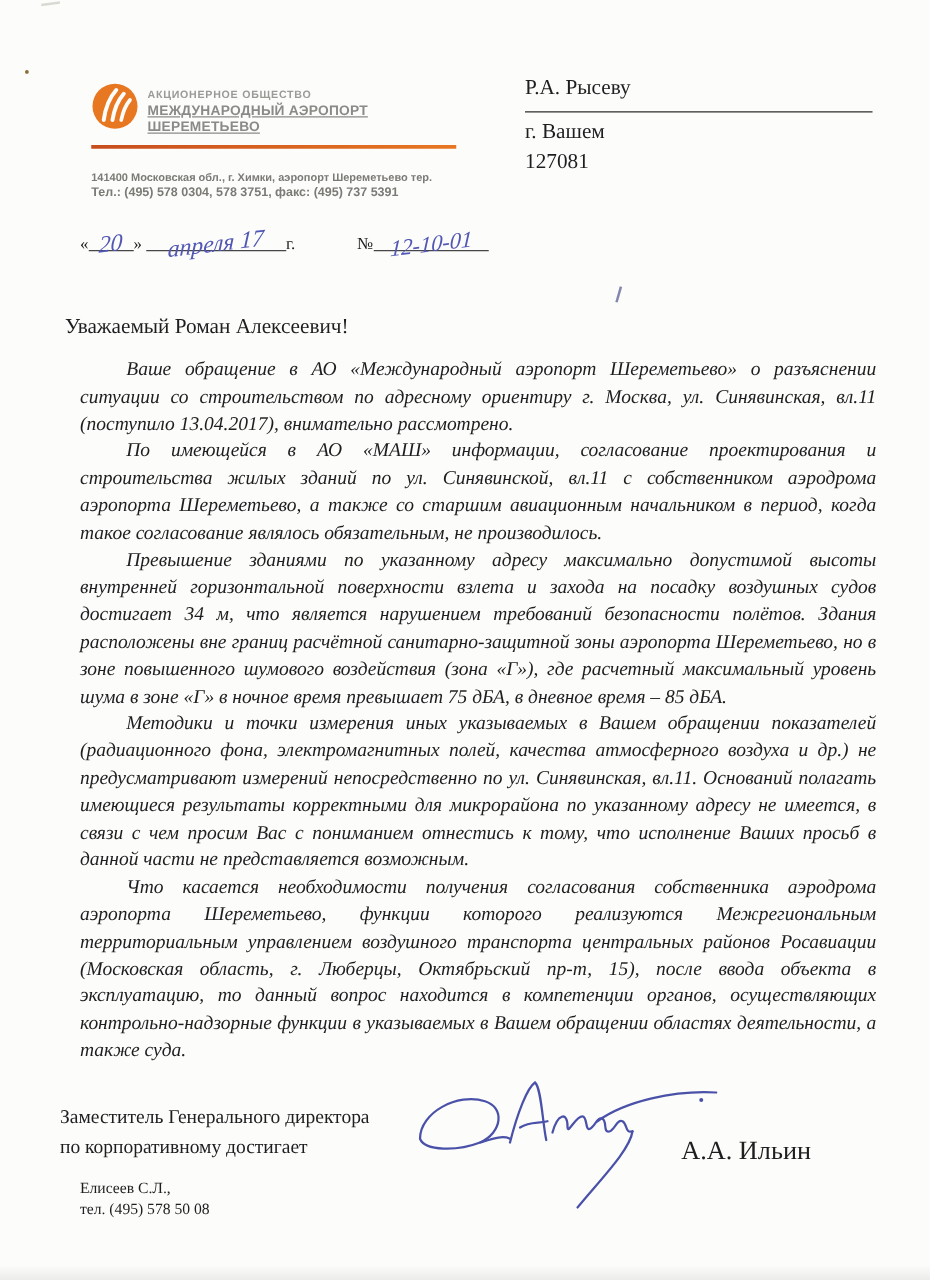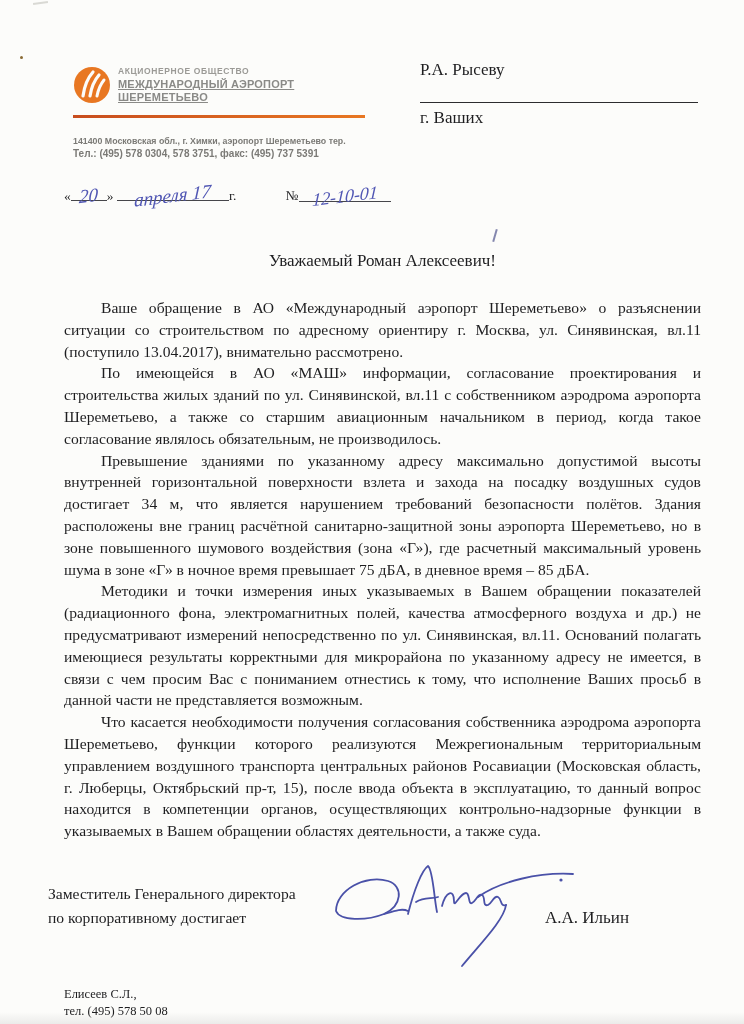--- a/index.html
+++ b/index.html
@@ -12,31 +12,31 @@
     color:#1e1e20;
     overflow:hidden;
   }
   .page::after{
     content:"";position:absolute;left:0;right:0;bottom:0;height:12px;
     background:linear-gradient(to bottom, rgba(0,0,0,0), rgba(90,90,90,0.10));
     pointer-events:none;
   }
   
   .letterhead{position:absolute;left:73px;top:66px;width:292px;font-family:"Liberation Sans",sans-serif;}
-  .lh-row{display:flex;align-items:flex-start;gap:7px;}
+  .lh-row{display:flex;align-items:flex-end;gap:7px;}
   .lh-logo{flex:0 0 auto;}
   .lh-names{line-height:1.2;}
   .lh-type{font-size:8.5px;letter-spacing:0.6px;color:#9b9a96;font-weight:bold;}
   .lh-name{font-size:11px;letter-spacing:0.2px;color:#8a8a87;font-weight:bold;margin-top:2px;text-decoration:underline;}
   .lh-rule{margin-top:7px;height:2.6px;background:linear-gradient(to right,#c84d1e,#e87722);}
   .lh-addr{margin-top:18px;font-size:8.8px;color:#7b7a76;font-weight:bold;line-height:1.3;}
   .lh-phone{font-size:10px;color:#7b7a76;font-weight:bold;line-height:1.3;}
   
   .recipient{position:absolute;left:420px;top:58px;width:278px;font-size:17px;line-height:24px;}
-  .recipient-name{border-bottom:1.6px solid #2c2c2e;padding-bottom:20px;margin-bottom:3px;}
+  .recipient-name{border-bottom:1.6px solid #2c2c2e;padding-bottom:7px;margin-bottom:3px;}
   
   .dateline{position:absolute;left:64px;top:183px;width:420px;font-size:13.5px;white-space:nowrap;}
   .blank{display:inline-block;border-bottom:1.3px solid #46464a;height:17px;text-align:center;vertical-align:baseline;}
   .blank.day{width:36px;}
   .blank.month{width:112px;}
   .blank.num{width:92px;}
   .hand{
     display:inline-block;
     font-family:"Liberation Serif",serif;font-style:italic;
     color:#5157b4;font-size:19px;
@@ -44,29 +44,29 @@
     position:relative;top:2px;
     white-space:nowrap;
   }
   .blank.num .hand{font-size:18px;}
   .no-group{margin-left:46px;}
   
   .pen-mark{position:absolute;left:494px;top:229px;width:1.6px;height:13px;background:#8487ae;transform:rotate(16deg);}
   .smudge{position:absolute;left:33px;top:2px;width:15px;height:2px;background:#d9d9d4;transform:rotate(-8deg);}
   .speck{position:absolute;left:20px;top:56px;width:3px;height:3px;background:#8a6b35;border-radius:50%;}
   
-  .salutation{position:absolute;left:64px;top:251px;width:637px;text-align:center;font-size:17px;}
-  .body-text{position:absolute;left:64px;top:297px;width:637px;font-size:15.6px;line-height:21.8px;text-align:justify;}
+  .salutation{position:absolute;left:52px;top:251px;width:637px;text-align:left;font-size:17px;}
+  .body-text{position:absolute;left:64px;top:285px;width:637px;font-size:15.6px;line-height:21.8px;text-align:justify;font-style:italic;}
   .body-text p{margin:0;text-indent:37px;}
   
   .sig-title{position:absolute;left:48px;top:882px;font-size:15.6px;line-height:24px;}
   .signature-svg{position:absolute;left:328px;top:856px;}
-  .sig-name{position:absolute;left:545px;top:908px;font-size:17px;}
+  .sig-name{position:absolute;left:545px;top:908px;font-size:21px;}
   
-  .executor{position:absolute;left:64px;top:942px;font-size:12.5px;line-height:17px;margin-top:44px;}
+  .executor{position:absolute;left:64px;top:942px;font-size:12.5px;line-height:17px;}
 </style>
 </head>
 <body>
 
 <div class="page">
 
   <div class="smudge"></div>
   <div class="speck"></div>
 
   <div class="letterhead">
@@ -84,21 +84,22 @@
         <div class="lh-name">МЕЖДУНАРОДНЫЙ АЭРОПОРТ ШЕРЕМЕТЬЕВО</div>
       </span>
     </div>
     <div class="lh-rule"></div>
     <div class="lh-addr">141400 Московская обл., г. Химки, аэропорт Шереметьево тер.</div>
     <div class="lh-phone">Тел.: (495) 578 0304, 578 3751, факс: (495) 737 5391</div>
   </div>
 
   <div class="recipient">
     <div class="recipient-name">Р.А. Рысеву</div>
-    <div>г. Ваших</div>
+    <div>г. Вашем</div>
+    <div>127081</div>
   </div>
 
   <div class="dateline">
     <span>«</span><span class="blank day"><span class="hand">20</span></span><span>»</span>
     <span class="blank month"><span class="hand">апреля 17</span></span><span>г.</span>
     <span class="no-group">№</span><span class="blank num"><span class="hand">12-10-01</span></span>
   </div>
 
   <div class="pen-mark"></div>
 

